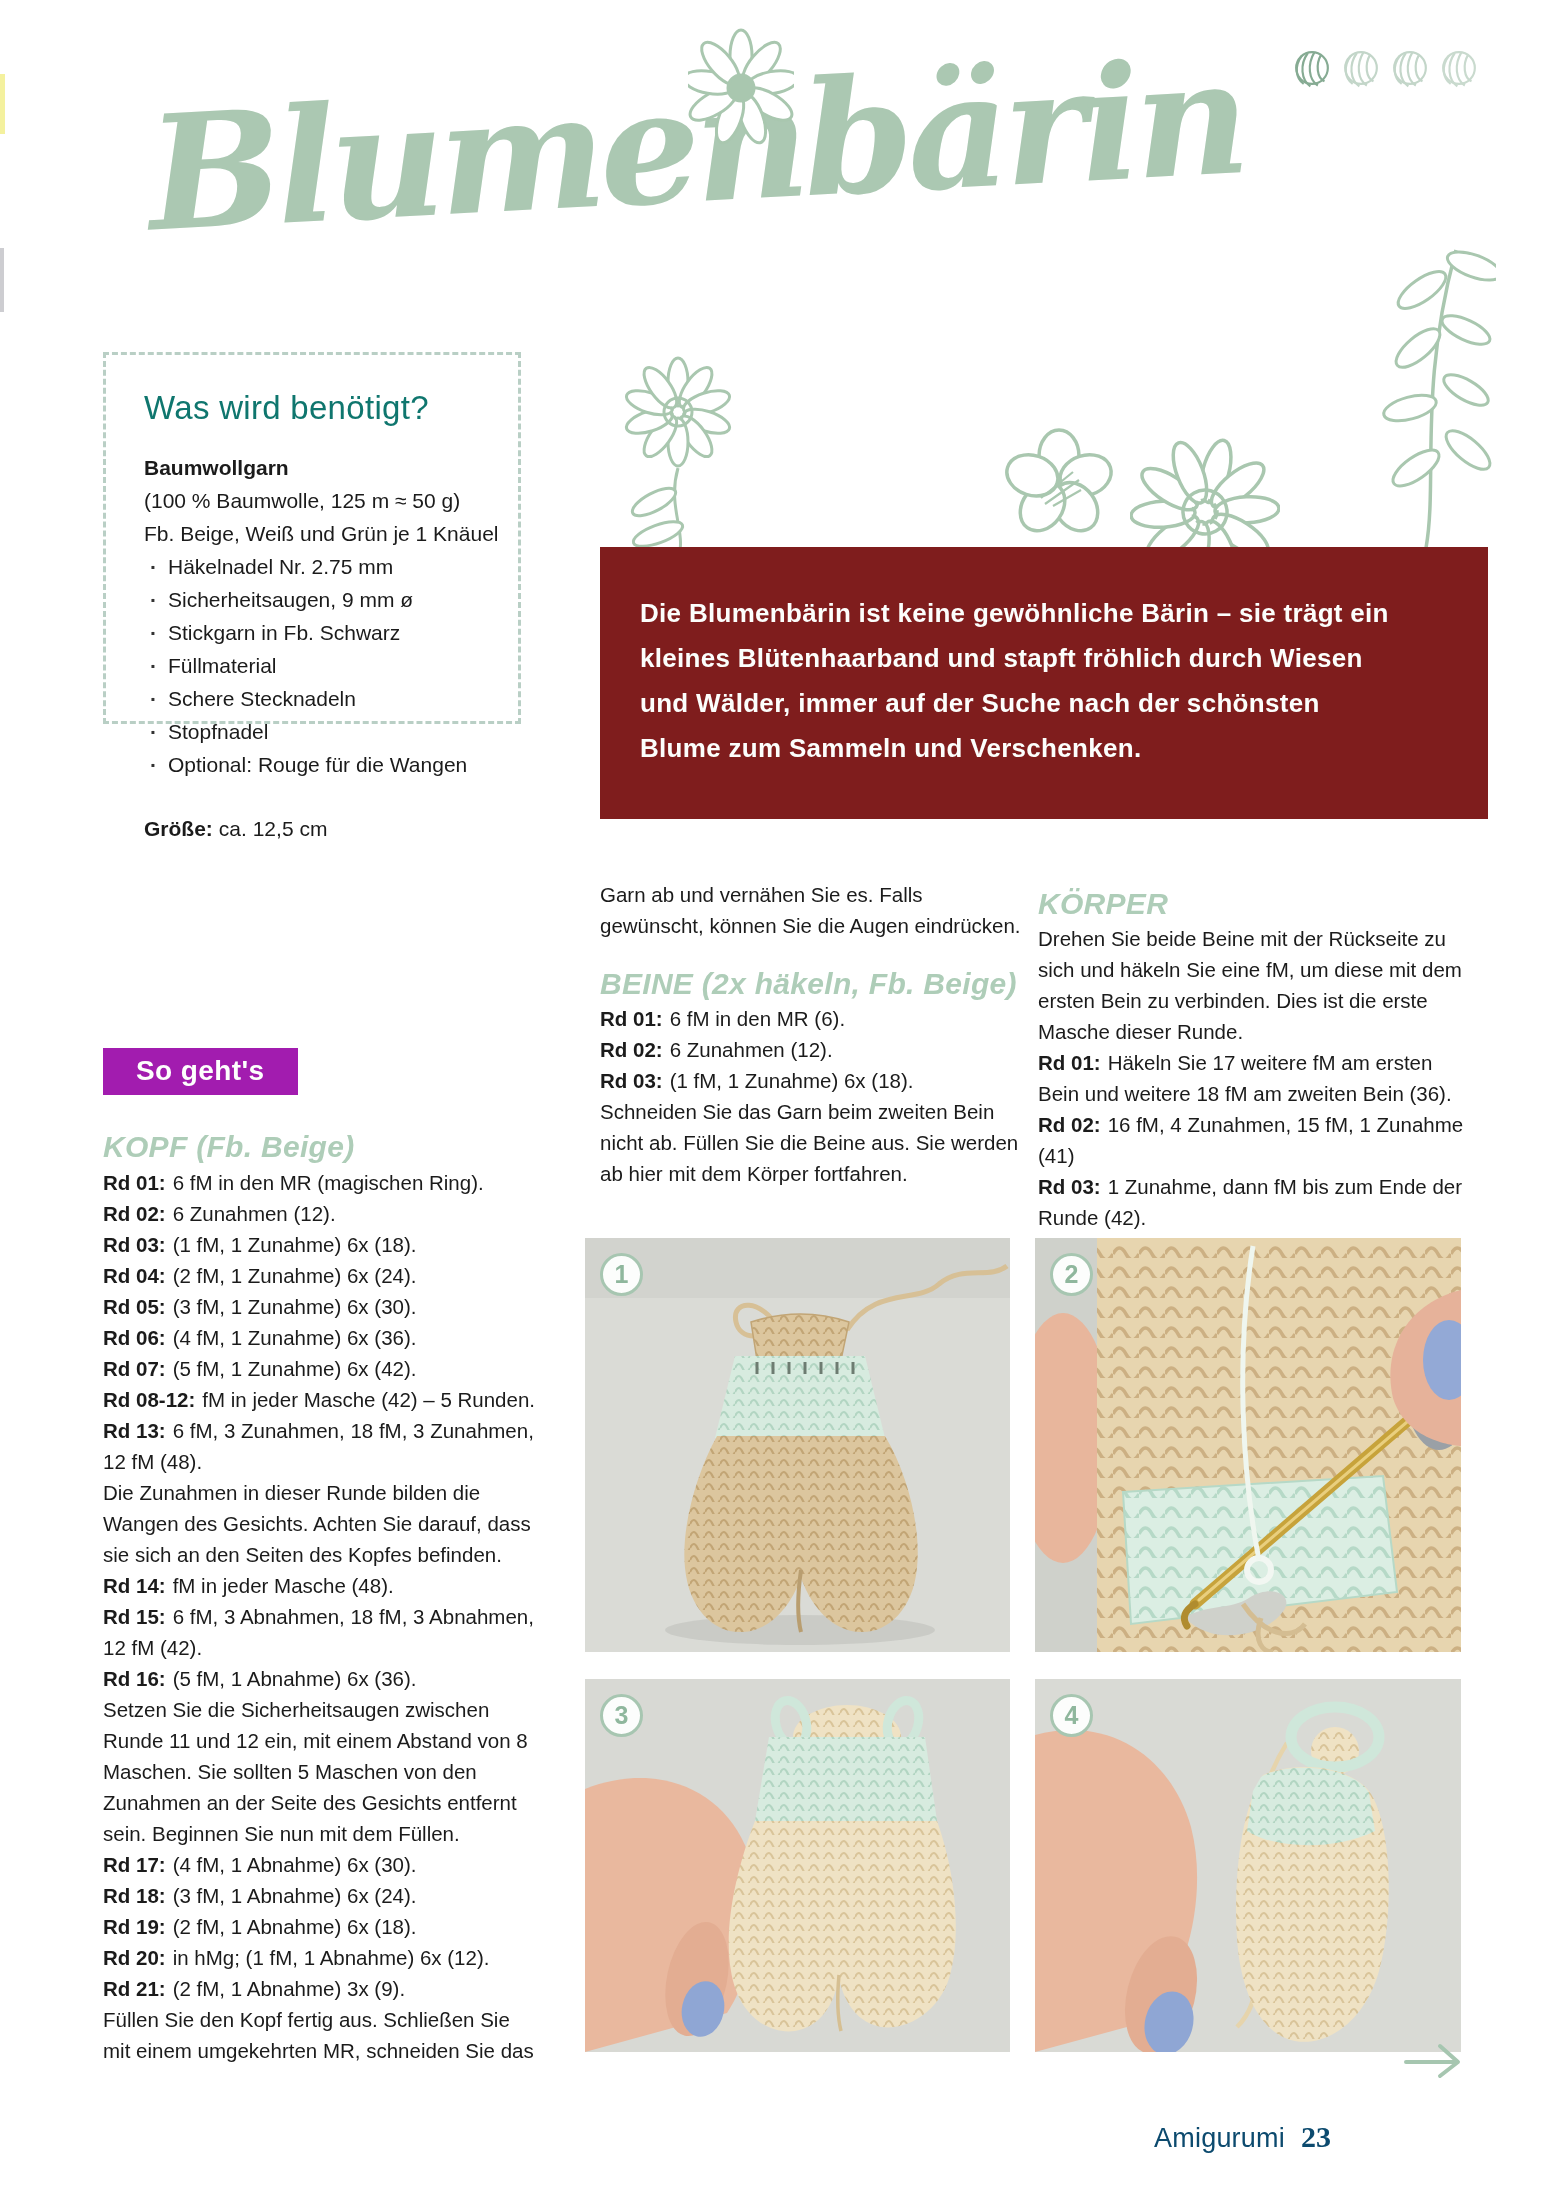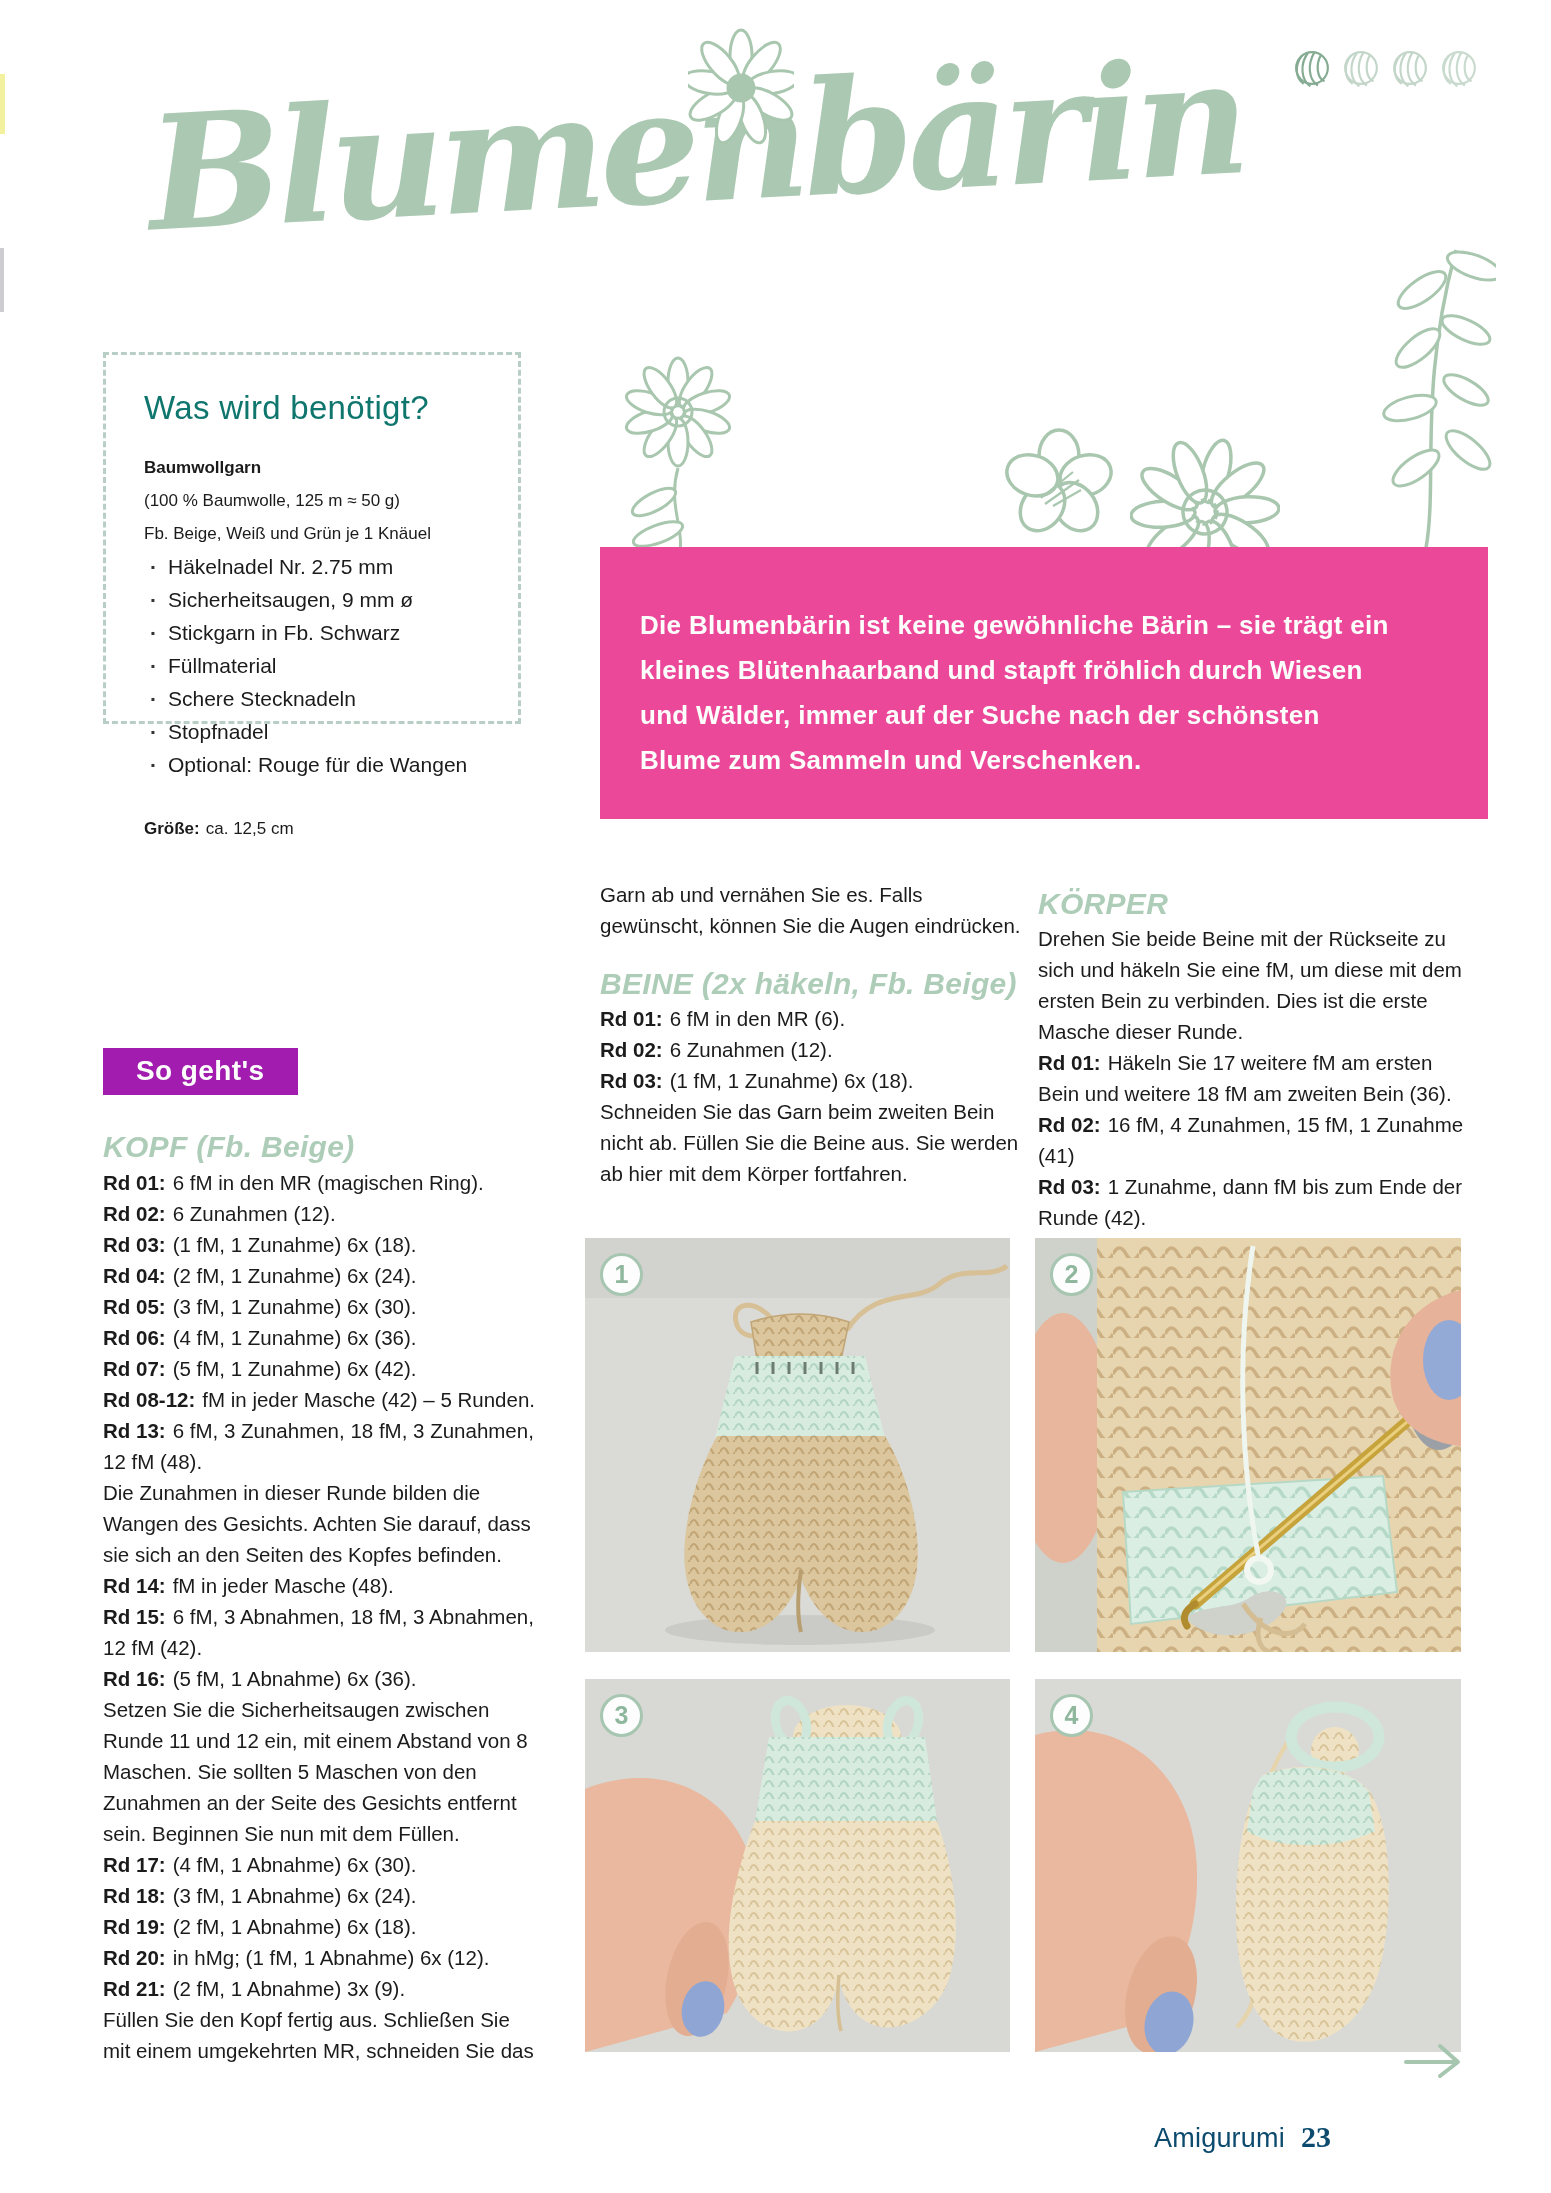--- a/index.html
+++ b/index.html
@@ -22,31 +22,31 @@
   .flower-top{position:absolute;left:688px;top:26px;}
   .daisy-stem{position:absolute;left:606px;top:350px;}
   .clover{position:absolute;left:1000px;top:420px;}
   .daisy-right{position:absolute;left:1130px;top:416px;}
   .branch{position:absolute;left:1378px;top:230px;}
 
   
   .materials{position:absolute;left:103px;top:352px;width:418px;height:372px;
              border:3px dashed #b9cfc5;box-sizing:border-box;padding:34px 14px 0 38px;}
   .materials h2{margin:0 0 24px;font-size:33px;font-weight:normal;letter-spacing:.3px;color:#0f766e;}
-  .materials p{margin:0;font-size:17px;line-height:33px;}
+  .materials p{margin:0;font-size:21px;line-height:33px;}
   .materials .yarn-name{font-weight:bold;}
   .materials ul{margin:0;padding:0;list-style:none;}
   .materials li{position:relative;padding-left:24px;font-size:21px;line-height:33px;}
   .materials li::before{content:"·";position:absolute;left:6px;top:0;font-weight:bold;color:#333;}
   .materials .size{margin-top:31px;}
   .materials .size b{margin-right:6px;}
 
   
-  .intro{position:absolute;left:600px;top:547px;width:888px;height:272px;background:#ec4899;box-sizing:border-box;
-         padding:56px 88px 0 40px;}
+  .intro{position:absolute;left:600px;top:547px;width:888px;height:272px;background:#7f1d1d;box-sizing:border-box;
+         padding:44px 88px 0 40px;}
   .intro p{margin:0;color:#fcfefc;font-size:26px;line-height:45px;font-weight:bold;letter-spacing:.3px;}
 
   
   .col{position:absolute;font-size:20.5px;line-height:31px;}
   .col-left{left:103px;top:1048px;width:436px;}
   .col-mid{left:600px;top:879px;width:424px;}
   .col-right{left:1038px;top:876px;width:440px;}
   .col p{margin:0;}
   .rd{margin-right:7px;}
   .rd:empty{margin-right:0;}

